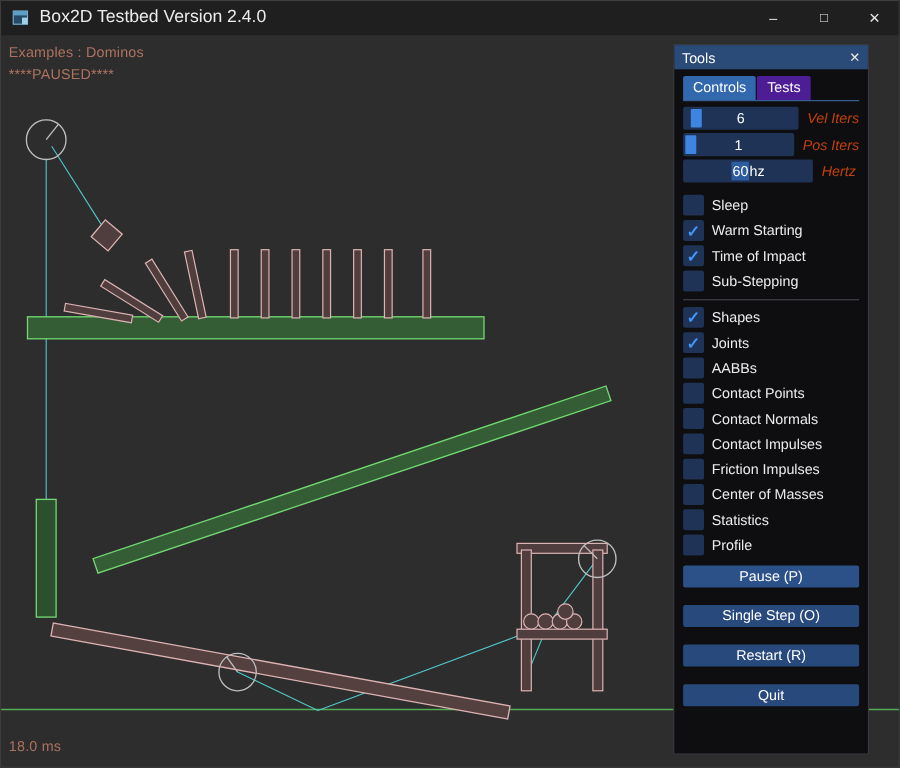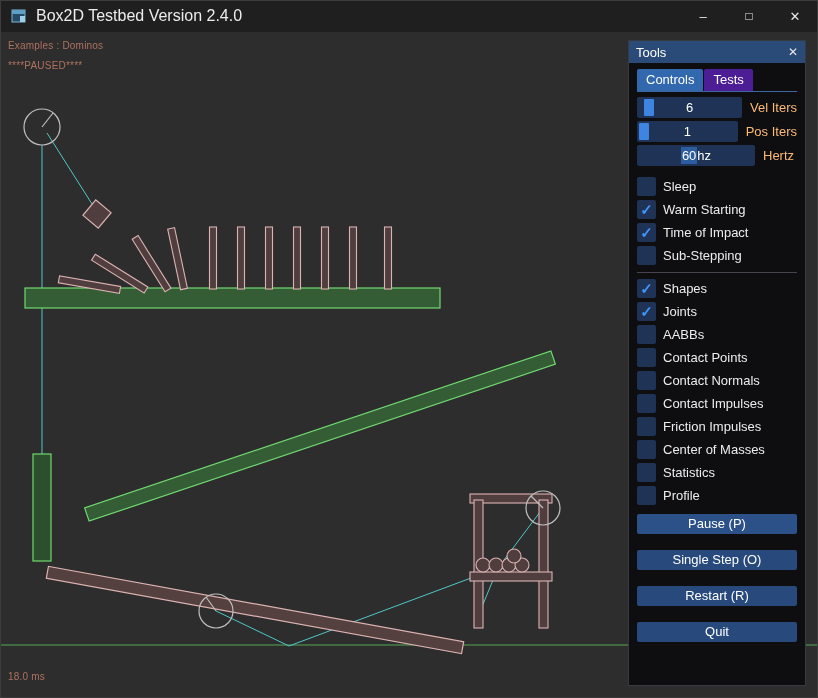--- a/index.html
+++ b/index.html
@@ -18,31 +18,31 @@
     background:#1f1f1f; display:flex; align-items:center; z-index:10;
   }
   .app-icon { width:16px; height:16px; margin-left:11px; flex:0 0 auto; }
   .title-text { margin-left:9px; font-size:16px; color:#ececec; }
   .win-btns { margin-left:auto; display:flex; height:32px; }
   .win-btn { width:46px; height:32px; display:flex; align-items:center; justify-content:center;
              font-size:13px; color:#e6e6e6; }
   .win-btn.max { font-size:12px; }
 
   
-  .overlay-label { position:absolute; left:8px; font-size:10px; color:#ad7260; z-index:5; letter-spacing:0.2px; }
+  .overlay-label { position:absolute; left:8px; font-size:13px; color:#ad7260; z-index:5; letter-spacing:0.2px; }
   .lbl-example { top:40px; }
   .lbl-paused  { top:60px; }
   .lbl-ms      { top:671px; }
 
   
   .scene { position:absolute; left:0; top:32px; z-index:1; }
 
   
   .tools-panel {
-    position:absolute; left:628px; top:40px; width:178px; height:646px;
+    position:absolute; left:612px; top:40px; width:178px; height:646px;
     background:rgba(13,13,16,0.97);
     border:1px solid rgba(110,110,128,0.45);
     z-index:20; font-size:13px;
   }
   .tools-titlebar {
     height:22px; background:#2a4a78; display:flex; align-items:center;
     padding:0 7px; color:#fff;
   }
   .tools-close { margin-left:auto; font-size:12px; color:#e8e8e8; }
   .tools-body { padding:5px 8px 0 8px; }
@@ -59,21 +59,21 @@
   .frame {
     width:118px; height:21px; background:#1e3355; position:relative;
     border-radius:2px; overflow:hidden;
   }
   .frame-text {
     position:absolute; inset:0; display:flex; align-items:center; justify-content:center;
     color:#fff; font-size:13px;
   }
   .grab { position:absolute; top:2px; width:10px; height:17px; background:#3d85e0; border-radius:1px; }
   .hz-sel { background:#2d5d9e; padding:1px 1px; }
-  .row-label { margin-left:8px; color:#fdba74; white-space:nowrap; }
+  .row-label { margin-left:8px; color:#c2410c; white-space:nowrap;font-style:italic; }
 
   .cb-group { margin-top:9px; }
   .cb-row { display:flex; align-items:center; height:23px; }
   .cb-box {
     width:19px; height:19px; background:#1e3355; border-radius:2px;
     position:relative; flex:0 0 auto;
   }
   .cb-box.checked::after {
     content:"\2713"; position:absolute; inset:0;
     display:flex; align-items:center; justify-content:center;

